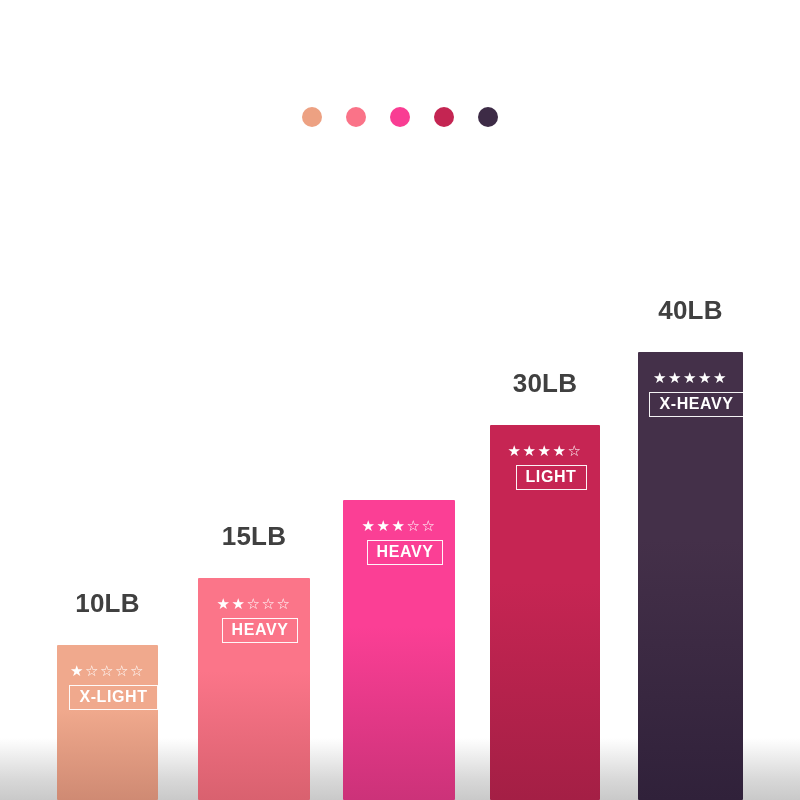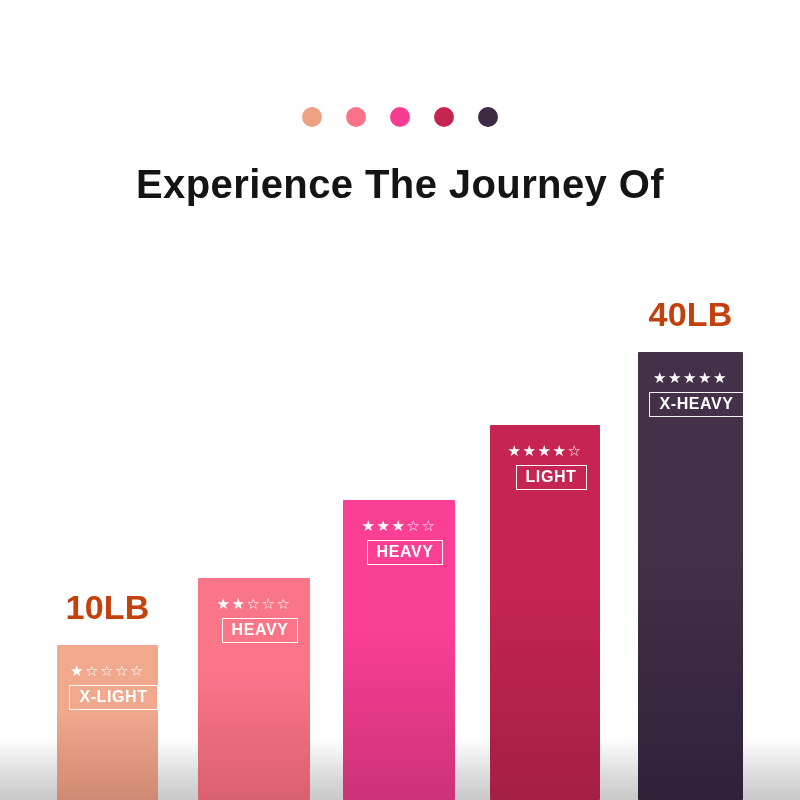--- a/index.html
+++ b/index.html
@@ -37,21 +37,21 @@
   }
 
   
   #chart { position:absolute; left:0; top:0; width:800px; height:800px; }
 
   .bar-group { position:absolute; bottom:0; }
 
   .bar-weight {
     position:absolute;
     left:50%; transform:translateX(-50%);
-    font-size:34px; font-weight:bold; color:#c2410c;
+    font-size:26px; font-weight:bold; color:#404040;
     white-space:nowrap;
     letter-spacing:0.2px;
   }
 
   .bar-body {
     position:absolute; bottom:0; left:0; width:100%;
     border-radius:1px;
   }
 
   .bar-inner {
@@ -86,53 +86,54 @@
 
   <div id="dot-row">
       <div class="dot" style="background: rgb(237, 161, 130);"></div>
       <div class="dot" style="background: rgb(250, 115, 136);"></div>
       <div class="dot" style="background: rgb(249, 61, 147);"></div>
       <div class="dot" style="background: rgb(196, 37, 82);"></div>
       <div class="dot" style="background: rgb(61, 43, 70);"></div>
     </div>
 
   <div id="heading">
-    <span class="hl">Experience The Journey Of</span>
   </div>
 
   <div id="floor"></div>
 
   <div id="chart">
       <div class="bar-group" style="left: 57px; width: 101px; height: 800px;">
         <div class="bar-weight" style="top: 588px;">10LB</div>
         <div class="bar-body" style="height: 155px; background: linear-gradient(rgb(240, 169, 141) 0%, rgb(240, 169, 141) 42%, rgb(207, 138, 115) 100%);">
           <div class="bar-inner">
             <div class="stars">★☆☆☆☆</div>
             <div class="badge">X-LIGHT</div>
           </div>
         </div>
       </div>
       <div class="bar-group" style="left: 198px; width: 112px; height: 800px;">
+        <div class="bar-weight" style="top: 521px;">15LB</div>
         <div class="bar-body" style="height: 222px; background: linear-gradient(rgb(251, 117, 137) 0%, rgb(251, 117, 137) 42%, rgb(217, 97, 111) 100%);">
           <div class="bar-inner">
             <div class="stars">★★☆☆☆</div>
             <div class="badge">HEAVY</div>
           </div>
         </div>
       </div>
       <div class="bar-group" style="left: 343px; width: 112px; height: 592px;">
         <div class="bar-weight" style="top: 443px;">20LB</div>
         <div class="bar-body" style="height: 300px; background: linear-gradient(rgb(251, 63, 149) 0%, rgb(251, 63, 149) 42%, rgb(204, 50, 121) 100%);">
           <div class="bar-inner">
             <div class="stars">★★★☆☆</div>
             <div class="badge">HEAVY</div>
           </div>
         </div>
       </div>
       <div class="bar-group" style="left: 490px; width: 110px; height: 800px;">
+        <div class="bar-weight" style="top: 368px;">30LB</div>
         <div class="bar-body" style="height: 375px; background: linear-gradient(rgb(198, 37, 83) 0%, rgb(198, 37, 83) 42%, rgb(164, 31, 69) 100%);">
           <div class="bar-inner">
             <div class="stars">★★★★☆</div>
             <div class="badge">LIGHT</div>
           </div>
         </div>
       </div>
       <div class="bar-group" style="left: 638px; width: 105px; height: 800px;">
         <div class="bar-weight" style="top: 295px;">40LB</div>
         <div class="bar-body" style="height: 448px; background: linear-gradient(rgb(68, 48, 73) 0%, rgb(68, 48, 73) 42%, rgb(48, 33, 58) 100%);">

